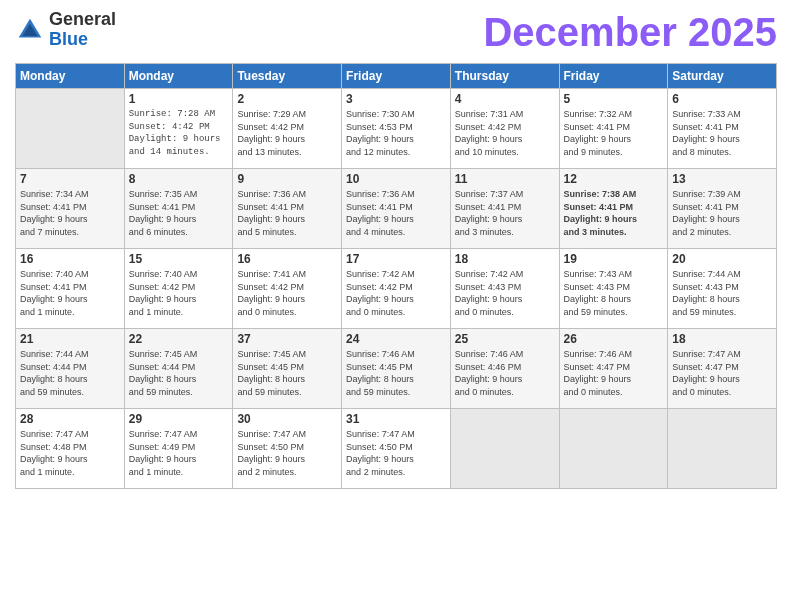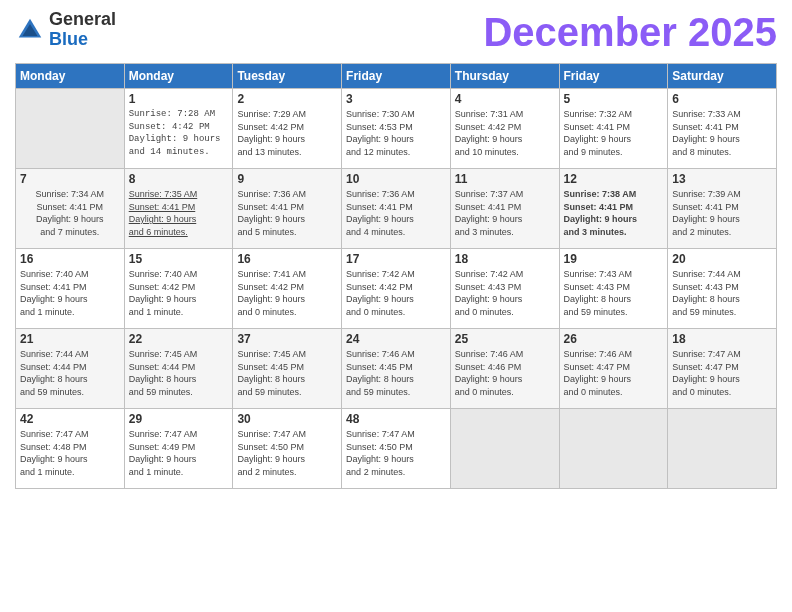--- a/index.html
+++ b/index.html
@@ -167,28 +167,28 @@
             <span class="day-number">6</span>
             <div class="day-info" style="white-space: pre-line;">Sunrise: 7:33 AM
 Sunset: 4:41 PM
 Daylight: 9 hours
 and 8 minutes.</div>
           </td>
         </tr>
         <tr>
           <td>
             <span class="day-number">7</span>
-            <div class="day-info" style="white-space: pre-line; text-align: center;">Sunrise: 7:34 AM
+            <div class="day-info" style="white-space: pre-line;">Sunrise: 7:34 AM
 Sunset: 4:41 PM
 Daylight: 9 hours
 and 7 minutes.</div>
           </td>
           <td>
             <span class="day-number">8</span>
-            <div class="day-info" style="white-space: pre-line; text-decoration: underline;">Sunrise: 7:35 AM
+            <div class="day-info" style="white-space: pre-line;">Sunrise: 7:35 AM
 Sunset: 4:41 PM
 Daylight: 9 hours
 and 6 minutes.</div>
           </td>
           <td>
             <span class="day-number">9</span>
             <div class="day-info" style="white-space: pre-line;">Sunrise: 7:36 AM
 Sunset: 4:41 PM
 Daylight: 9 hours
 and 5 minutes.</div>
@@ -319,42 +319,42 @@
           <td>
             <span class="day-number">18</span>
             <div class="day-info" style="white-space: pre-line;">Sunrise: 7:47 AM
 Sunset: 4:47 PM
 Daylight: 9 hours
 and 0 minutes.</div>
           </td>
         </tr>
         <tr>
           <td>
-            <span class="day-number">42</span>
+            <span class="day-number">28</span>
             <div class="day-info" style="white-space: pre-line;">Sunrise: 7:47 AM
 Sunset: 4:48 PM
 Daylight: 9 hours
 and 1 minute.</div>
           </td>
           <td>
             <span class="day-number">29</span>
             <div class="day-info" style="white-space: pre-line;">Sunrise: 7:47 AM
 Sunset: 4:49 PM
 Daylight: 9 hours
 and 1 minute.</div>
           </td>
           <td>
             <span class="day-number">30</span>
             <div class="day-info" style="white-space: pre-line;">Sunrise: 7:47 AM
 Sunset: 4:50 PM
 Daylight: 9 hours
 and 2 minutes.</div>
           </td>
           <td>
-            <span class="day-number">48</span>
+            <span class="day-number">31</span>
             <div class="day-info" style="white-space: pre-line;">Sunrise: 7:47 AM
 Sunset: 4:50 PM
 Daylight: 9 hours
 and 2 minutes.</div>
           </td>
           <td class="empty-cell"></td>
           <td class="empty-cell"></td>
           <td class="empty-cell"></td>
         </tr>
       </tbody>

